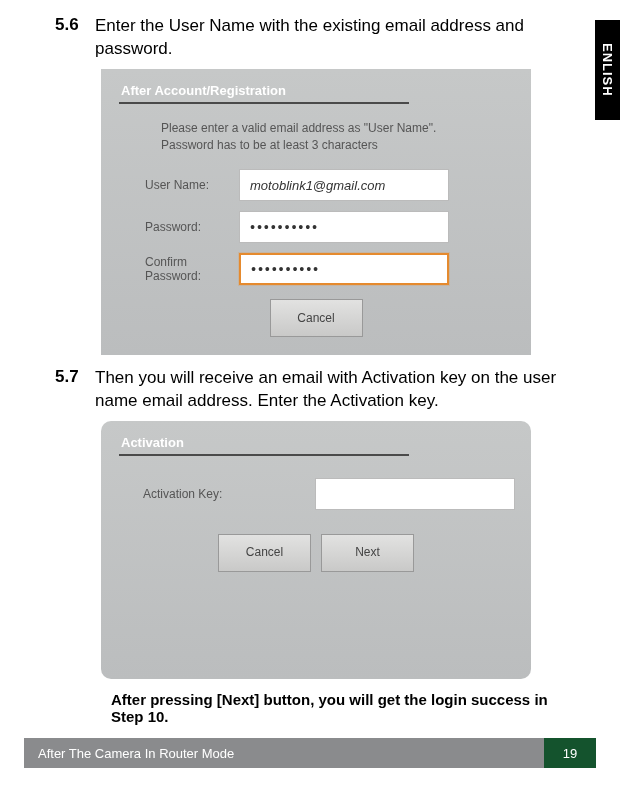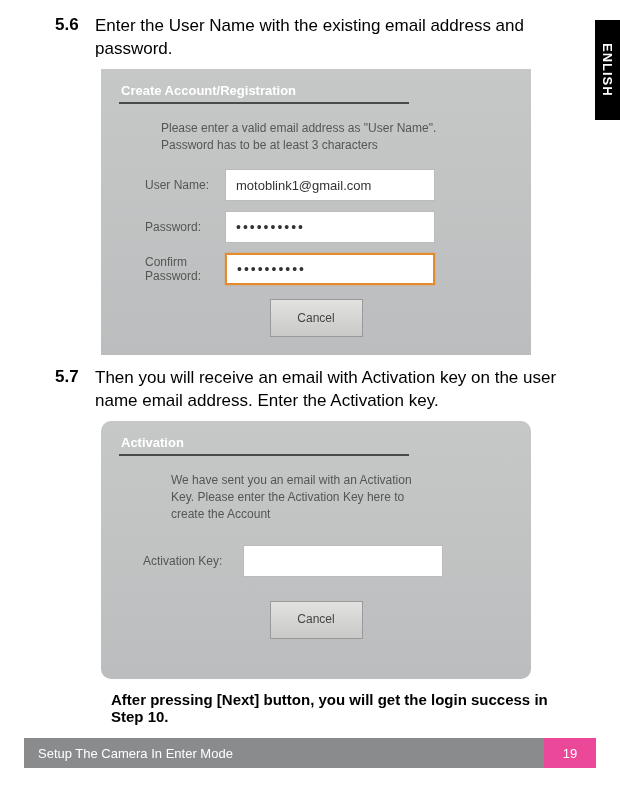--- a/index.html
+++ b/index.html
@@ -73,40 +73,41 @@
     color: #555;
     font-size: 12px;
     line-height: 1.4;
     padding-left: 44px;
     padding-right: 60px;
     margin-bottom: 16px;
   }
   .form-row {
     display: flex;
     align-items: center;
-    gap: 10px;
+    gap: 24px;
     margin-bottom: 10px;
     padding-left: 28px;
   }
   .form-label {
     width: 70px;
     color: #555;
     font-size: 12px;
     text-align: left;
     line-height: 1.2;
   }
   .text-input {
     width: 210px;
     height: 32px;
     border: 1px solid #bbb;
     background: #fff;
     color: #333;
     font-size: 13px;
     padding: 0 10px;
     font-family: Arial;
+    font-style: italic;
   }
   .text-input.focused {
     border: 2px solid #e58a2e;
     box-shadow: 0 0 0 1px rgba(229,138,46,0.2);
   }
   .pw-dots {
     letter-spacing: 2px;
     font-size: 14px;
   }
   .btn-row {
@@ -152,21 +153,21 @@
     flex: 1;
     background: #8a8b8d;
     color: #fff;
     font-size: 13px;
     display: flex;
     align-items: center;
     padding-left: 14px;
   }
   .footer-right {
     width: 52px;
-    background: #ec4899;
+    background: #14532d;
     color: #fff;
     font-size: 13px;
     display: flex;
     align-items: center;
     justify-content: center;
   }
 </style>
 </head>
 <body>
 
@@ -175,21 +176,21 @@
 </div>
 
 <div class="content">
 
   <div class="step-row">
     <div class="step-num">5.6</div>
     <div class="step-text">Enter the User Name with the existing email address and password.</div>
   </div>
 
   <div class="figure">
-    <div class="fig-title">Create Account/Registration</div>
+    <div class="fig-title">After Account/Registration</div>
     <div class="fig-hr"></div>
     <div class="fig-help">Please enter a valid email address as "User Name". Password has to be at least 3 characters</div>
 
     <div class="form-row">
       <div class="form-label">User Name:</div>
       <div class="text-input" style="display:flex;align-items:center;">motoblink1@gmail.com</div>
     </div>
     <div class="form-row">
       <div class="form-label">Password:</div>
       <div class="text-input pw-dots" style="display:flex;align-items:center;">••••••••••</div>
@@ -205,32 +206,32 @@
   </div>
 
   <div class="step-row">
     <div class="step-num">5.7</div>
     <div class="step-text">Then you will receive an email with Activation key on the user name email address.  Enter the Activation key.</div>
   </div>
 
   <div class="figure fig2">
     <div class="fig-title">Activation</div>
     <div class="fig-hr"></div>
-    <div class="fig-help" style="padding-left:54px;padding-right:80px;">We have sent you an email with  an Activation Key.  Please enter the Activation Key here to create the Account</div>
-
-    <div class="form-row" style="margin-top:22px;">
+
+    <div class="form-row" style="margin-top:22px;justify-content:space-between;">
       <div class="form-label2">Activation Key:</div>
       <div class="text-input"></div>
     </div>
 
     <div class="btn-row">
       <div class="btn">Cancel</div>
+      <div class="btn">Next</div>
     </div>
   </div>
 
   <div class="note">After pressing [Next] button, you will get the login success in Step 10.</div>
 
 </div>
 
 <div class="footer">
-  <div class="footer-left">Setup The Camera In Enter Mode</div>
+  <div class="footer-left">After The Camera In Router Mode</div>
   <div class="footer-right">19</div>
 </div>
 
 </body></html>

